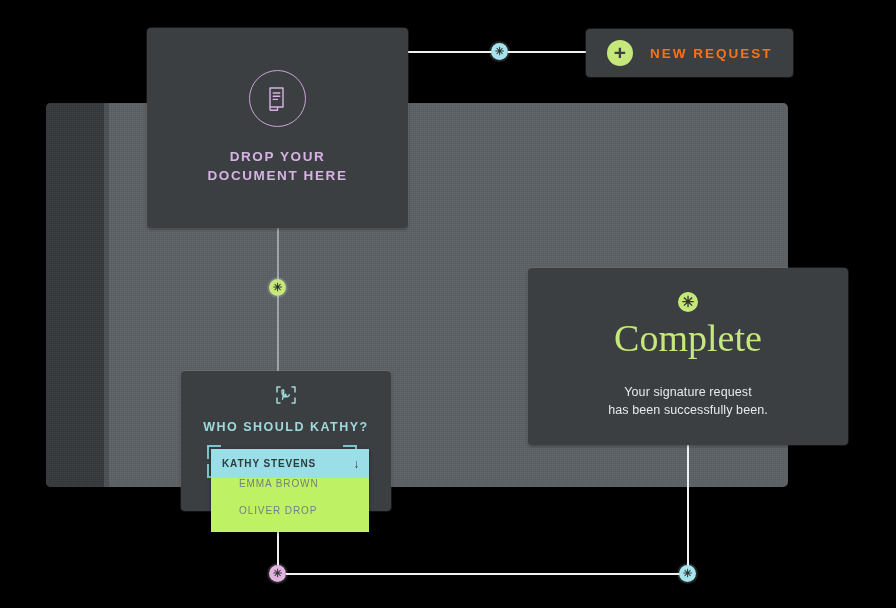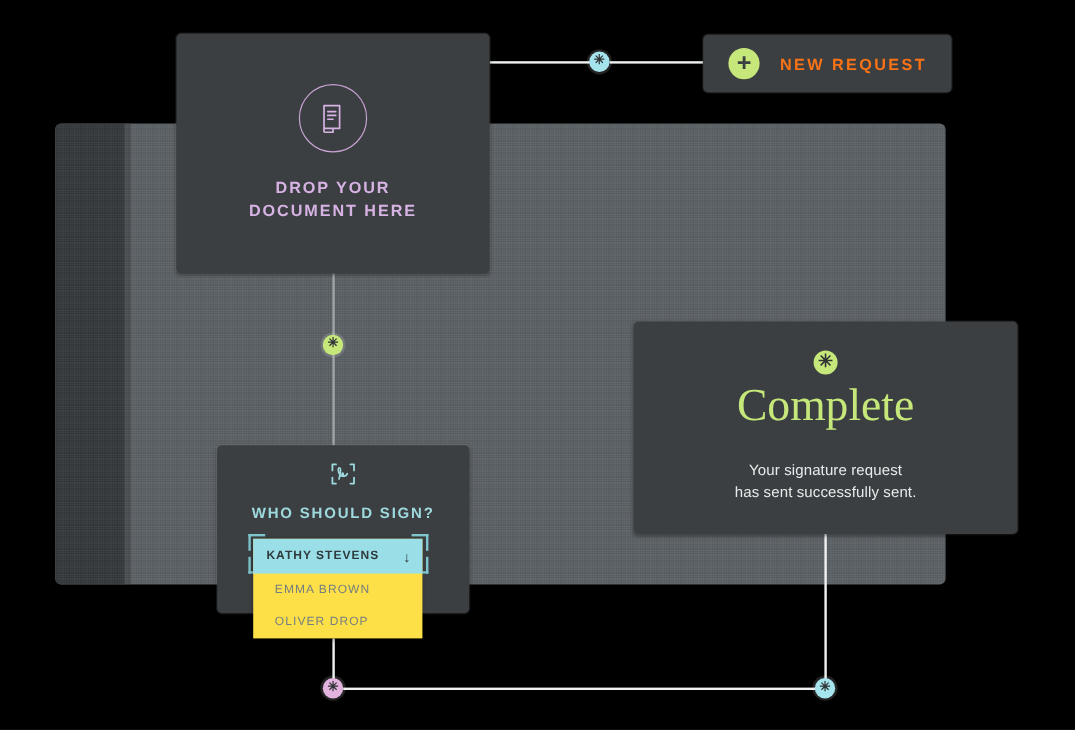--- a/index.html
+++ b/index.html
@@ -123,34 +123,34 @@
     display:flex; flex-direction:column; align-items:center;
     padding-top:14px;
   }
   .sign-icon{ margin-bottom:11px; }
   .sign-label{
     color:#9ed9dd; font-size:12.5px; font-weight:700; letter-spacing:1.5px;
   }
 
   
   #dropdown{
-    position:absolute; left:211px; top:449px; width:141px; height:83px;
-    background:#fde047;
+    position:absolute; left:211px; top:449px; width:158px; height:83px;
+    background:#bef264;
     box-shadow:0 1px 4px rgba(0,0,0,.35);
   }
   .dd-selected{
     height:29px; background:#9adfe8;
     display:flex; align-items:center; justify-content:space-between;
     padding:0 9px 0 11px;
     color:#2f3a3c; font-size:10px; font-weight:700; letter-spacing:.85px;
     cursor:pointer;
   }
   .dd-arrow{ font-size:12px; color:#2f3a3c; line-height:1; }
   .dd-opt{
-    height:27px; display:flex; align-items:center; padding-left:18px;
+    height:27px; display:flex; align-items:flex-start; padding-left:28px;
     color:#767e80; font-size:10px; font-weight:400; letter-spacing:.9px;
     cursor:pointer;
   }
 
   
   .bracket{
     position:absolute; width:14px; height:14px;
     border:2px solid #7fc6cf;
   }
   .bk-tl{ left:207px; top:445px; border-right:none; border-bottom:none; }
@@ -212,32 +212,32 @@
     <div class="nr-label">NEW REQUEST</div>
   </div>
 
   <div class="card" id="complete">
     <div class="ast-circle">
       <span>✳</span>
     </div>
     <div class="complete-title">Complete</div>
     <div class="complete-sub">
       <div>Your signature request</div>
-      <div>has sent successfully sent.</div>
+      <div>has been successfully been.</div>
     </div>
   </div>
 
   <div class="card" id="sign-card">
     <div class="sign-icon">
       <svg width="22" height="20" viewBox="0 0 22 20" fill="none" aria-hidden="true">
         <path d="M5 2H2v5M17 2h3v5M5 18H2v-5M17 18h3v-5" stroke="#9ed9dd" stroke-width="1.5" stroke-linecap="round" stroke-linejoin="round"></path>
         <path d="M7.5 14.2c.9-3.6 1.3-6.3 1.3-7.8 0-1-.3-1.6-.9-1.6-.6 0-1 .7-1 1.8 0 2.4 1.7 5.2 3 5.2.8 0 1.2-.6 1.2-1.5 0-.6-.2-1-.5-1-.4 0-.6.4-.6.9 0 1 .8 1.6 1.8 1.6 1.2 0 2.1-.8 2.6-2.1" stroke="#9ed9dd" stroke-width="1.4" stroke-linecap="round" stroke-linejoin="round"></path>
       </svg>
     </div>
-    <div class="sign-label">WHO SHOULD SIGN?</div>
+    <div class="sign-label">WHO SHOULD KATHY?</div>
   </div>
 
   <div class="bracket bk-tl"></div>
   <div class="bracket bk-tr"></div>
   <div class="bracket bk-bl"></div>
   <div class="bracket bk-br"></div>
 
   <div id="dropdown">
     <div class="dd-selected">
       <span>KATHY STEVENS</span>

